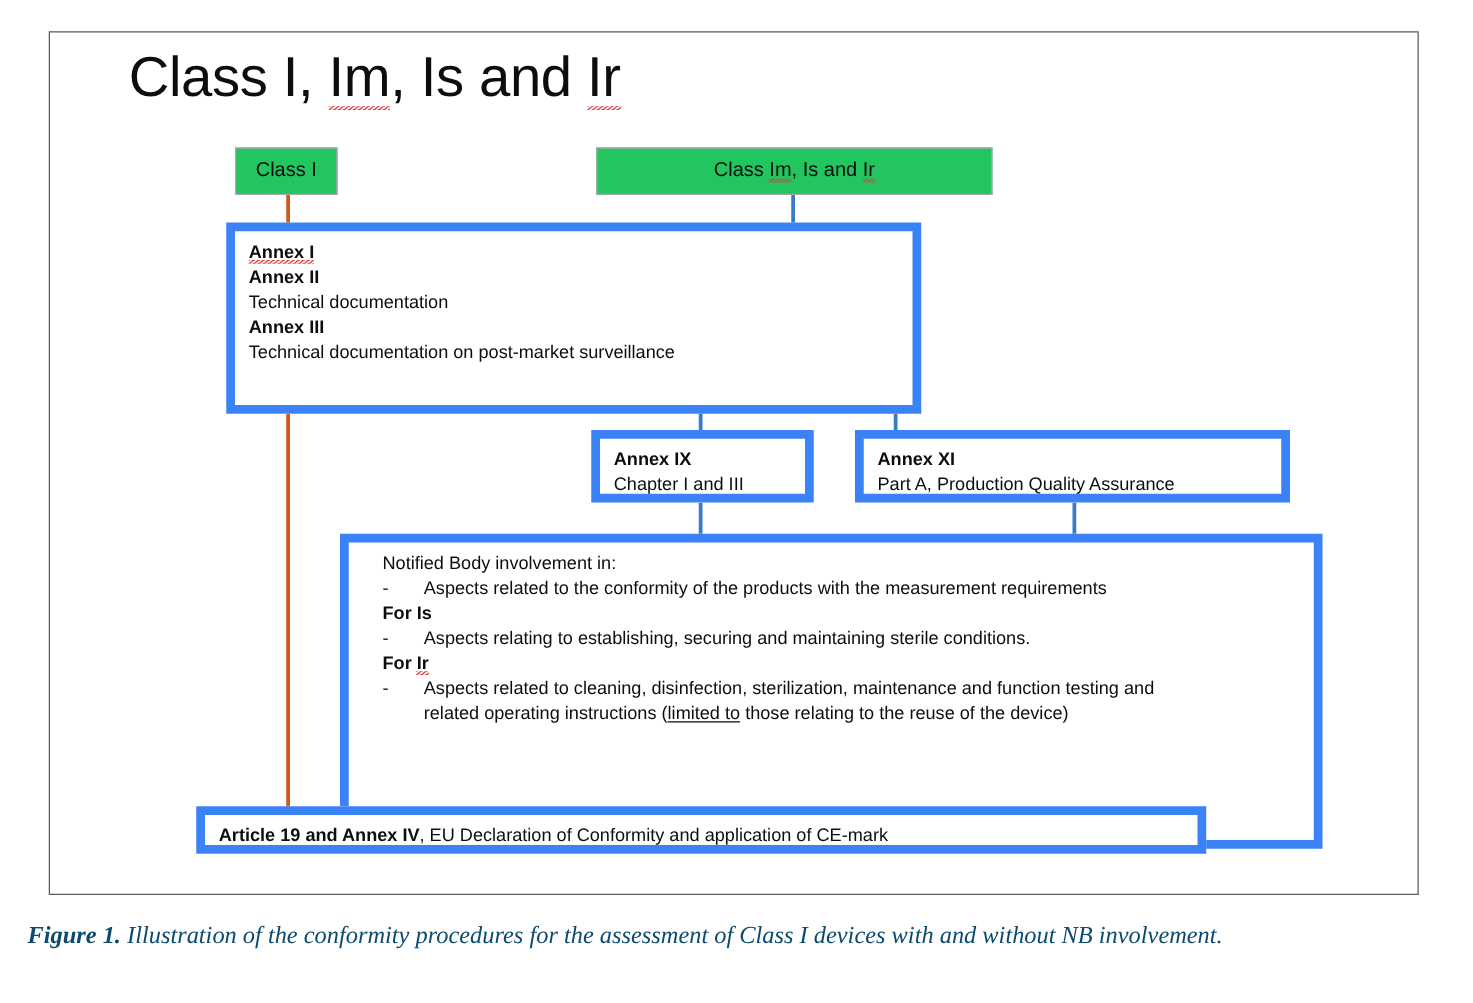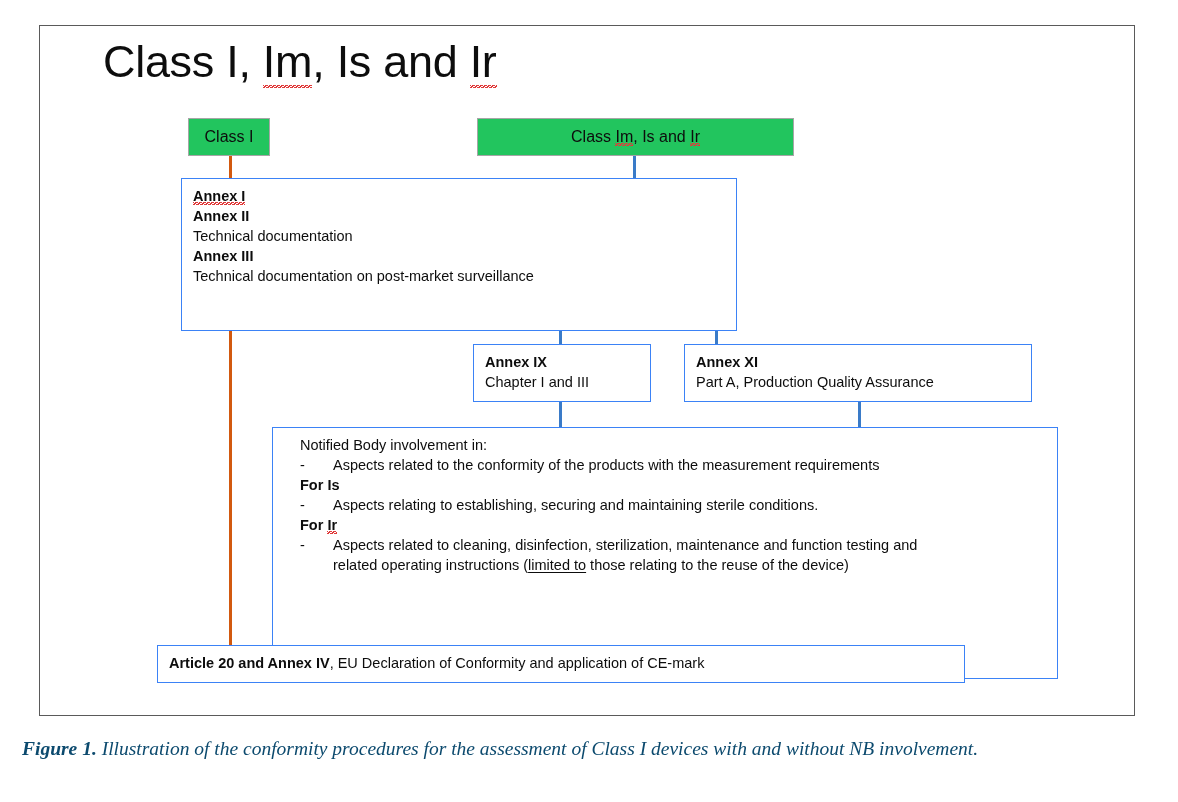--- a/index.html
+++ b/index.html
@@ -50,21 +50,21 @@
     background-size: 4px 3px;
     background-position: left bottom;
     padding-bottom: 1px;
   }
 
   
   .flow-box {
     position: absolute;
     box-sizing: border-box;
     background: #ffffff;
-    border: 1px solid #3b82f6;
+    border: 7px solid #3b82f6;
     font-size: 14.5px;
     line-height: 20px;
     color: #0d0d0d;
   }
   .flow-box.shaded {
     background: #22c55e;
     border: 1px solid #a6a6a6;
     display: flex;
     align-items: center;
     justify-content: center;
@@ -211,17 +211,17 @@
       <span class="nb-text">
         <span class="nb-wrap-indent">Aspects related to cleaning, disinfection, sterilization, maintenance and function testing and</span>
         <span class="nb-wrap-indent"><span>related operating instructions (</span><span class="ulined">limited to</span><span> those relating to the reuse of the device)</span></span>
       </span>
     </div>
   </div>
 </div>
 
 <div class="flow-box" id="box-article19">
   <div class="bx-pad">
-    <span class="bold">Article 20 and Annex IV</span><span>, EU Declaration of Conformity and application of CE-mark</span>
+    <span class="bold">Article 19 and Annex IV</span><span>, EU Declaration of Conformity and application of CE-mark</span>
   </div>
 </div>
 
 <div id="figure-caption"><span class="cap-label">Figure 1.</span><span> Illustration of the conformity procedures for the assessment of Class I devices with and without NB involvement.</span></div>
 
 </body></html>

